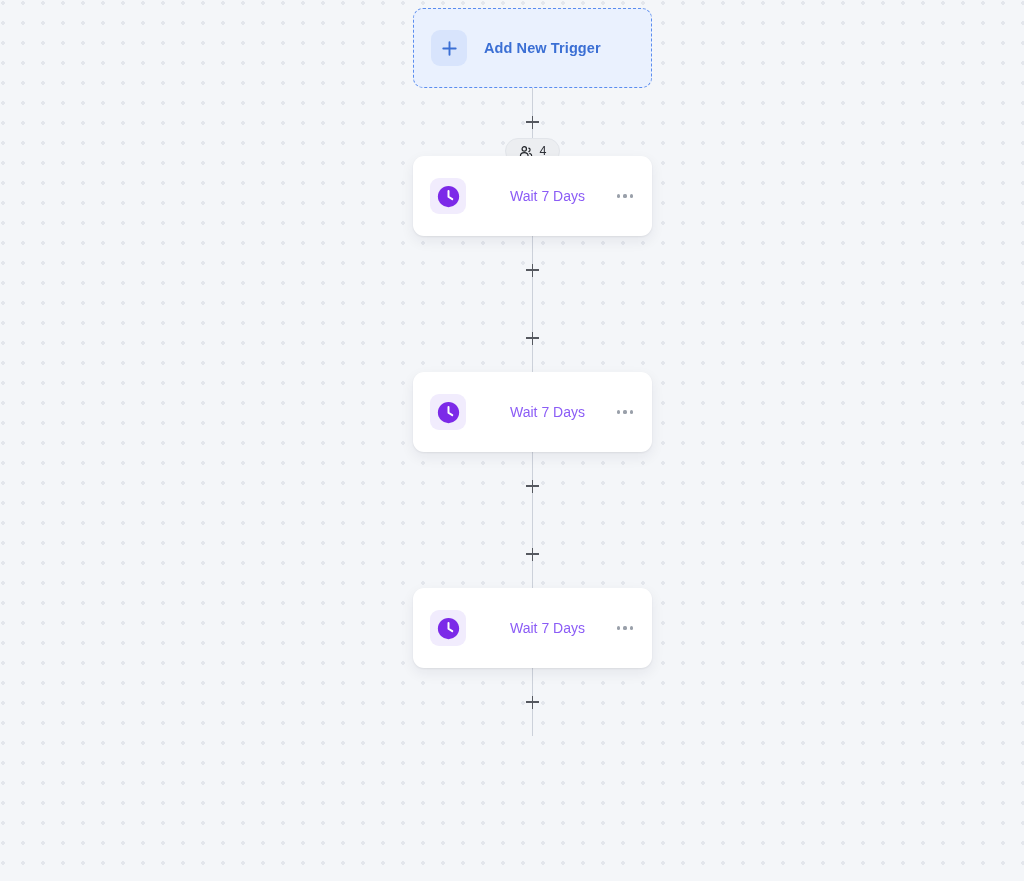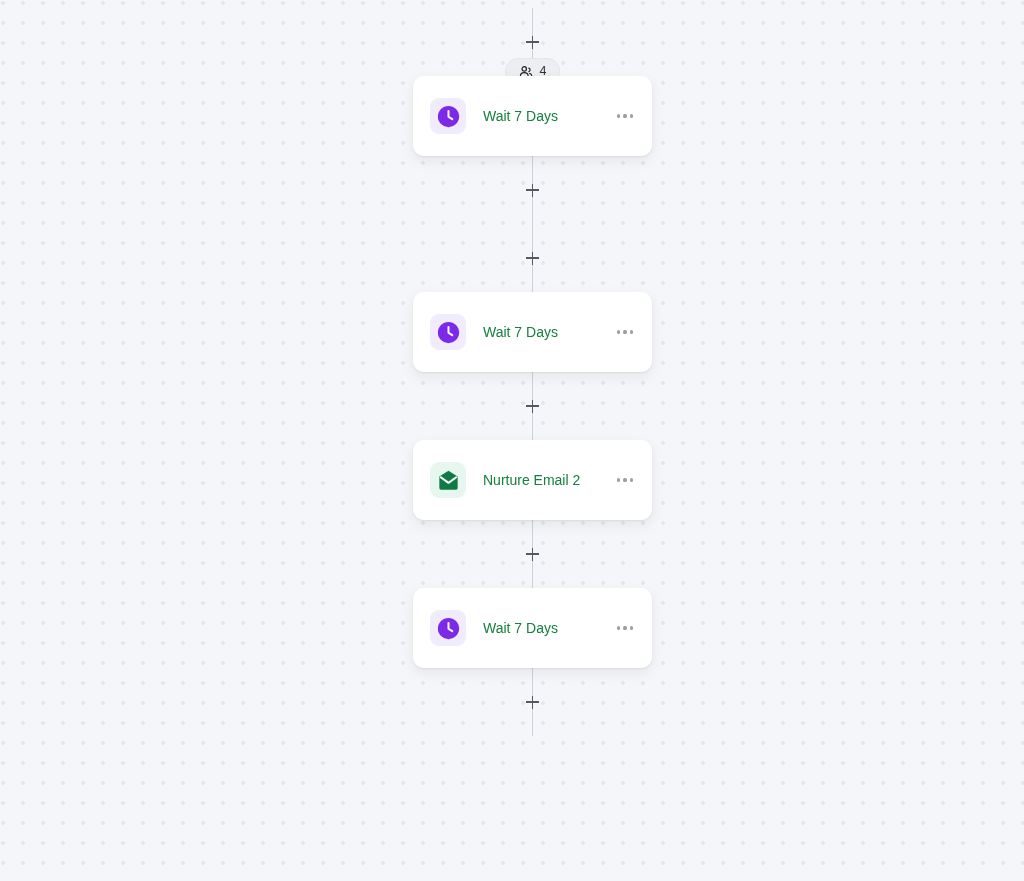--- a/index.html
+++ b/index.html
@@ -140,22 +140,23 @@
     justify-content: center;
     flex: none;
   }
   .step-icon-box svg { display: block; }
   .step-icon-box.wait  { background: #f1ecfd; }
   .step-icon-box.email { background: #e7f7ef; }
 
   .step-label {
     margin-left: 17px;
     font-size: 14px;
-    color: #15803d;
+    color: #8b5cf6;
     flex: 1;
+    text-align: center;
   }
 
   .kebab {
     width: 26px;
     height: 26px;
     display: flex;
     align-items: center;
     justify-content: center;
     gap: 3px;
     cursor: pointer;
@@ -168,20 +169,28 @@
     background: #9aa0aa;
     display: block;
   }
 </style>
 </head>
 <body>
 
 <div id="flow-canvas">
   <div class="flow-column">
 
+    <div class="trigger-node">
+      <span class="trigger-icon-box">
+        <svg width="17" height="17" viewBox="0 0 17 17">
+          <path d="M8.5 2.3 V14.7 M2.3 8.5 H14.7" stroke="#3b6fd4" stroke-width="1.9" stroke-linecap="round" fill="none"></path>
+        </svg>
+      </span>
+      <span class="trigger-label">Add New Trigger</span>
+    </div>
 
     <div class="connector">
       <span class="line"></span>
       <span class="plus-btn"></span>
       <span class="audience-badge">
         <span>
           <svg width="14" height="13" viewBox="0 0 16 14">
             <circle cx="6" cy="4" r="2.5" fill="none" stroke="#23262b" stroke-width="1.4"></circle>
             <path d="M1.6 12.4c0-2.5 2-4 4.4-4s4.4 1.5 4.4 4" fill="none" stroke="#23262b" stroke-width="1.4" stroke-linecap="round"></path>
             <path d="M11.2 3.1a2.1 2.1 0 0 1 0 4" fill="none" stroke="#23262b" stroke-width="1.3" stroke-linecap="round"></path>
@@ -231,34 +240,20 @@
           <span></span>
           <span></span>
         </span>
     </div>
 
     <div class="connector">
       <span class="line"></span>
       <span class="plus-btn"></span>
     </div>
 
-    <div class="step-card">
-      <span class="step-icon-box email">
-        <svg width="25" height="25" viewBox="0 0 24 24">
-          <path d="M3.2 8.2 L12 2.6 L20.8 8.2 V19.2 A1.6 1.6 0 0 1 19.2 20.8 H4.8 A1.6 1.6 0 0 1 3.2 19.2 Z" fill="#107a45"></path>
-          <path d="M4.6 8.9 L12 14.2 L19.4 8.9" stroke="#ffffff" stroke-width="2" fill="none" stroke-linecap="round" stroke-linejoin="round"></path>
-        </svg>
-      </span>
-      <span class="step-label">Nurture Email 2</span>
-      <span class="kebab">
-          <span></span>
-          <span></span>
-          <span></span>
-        </span>
-    </div>
 
     <div class="connector">
       <span class="line"></span>
       <span class="plus-btn"></span>
     </div>
 
     <div class="step-card">
       <span class="step-icon-box wait">
         <svg width="25" height="25" viewBox="0 0 24 24">
           <circle cx="12" cy="12" r="10.2" fill="#7c2ae8"></circle>

